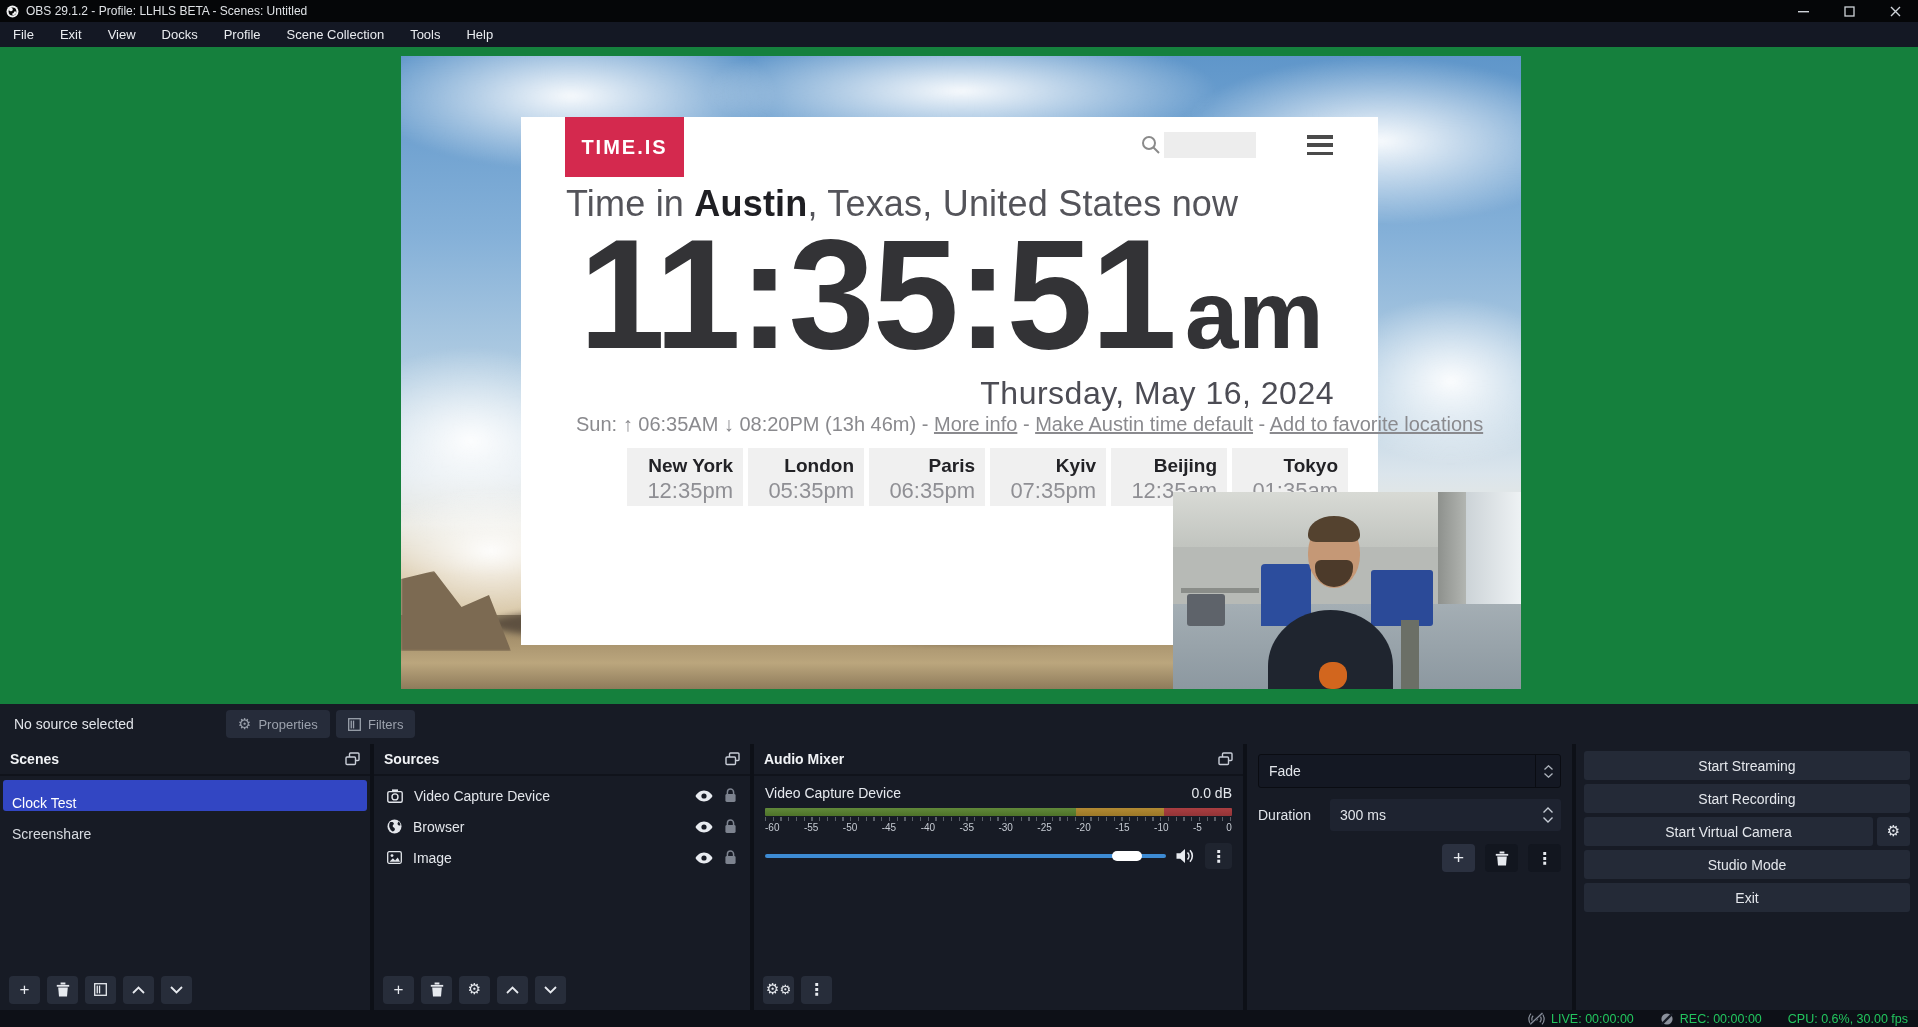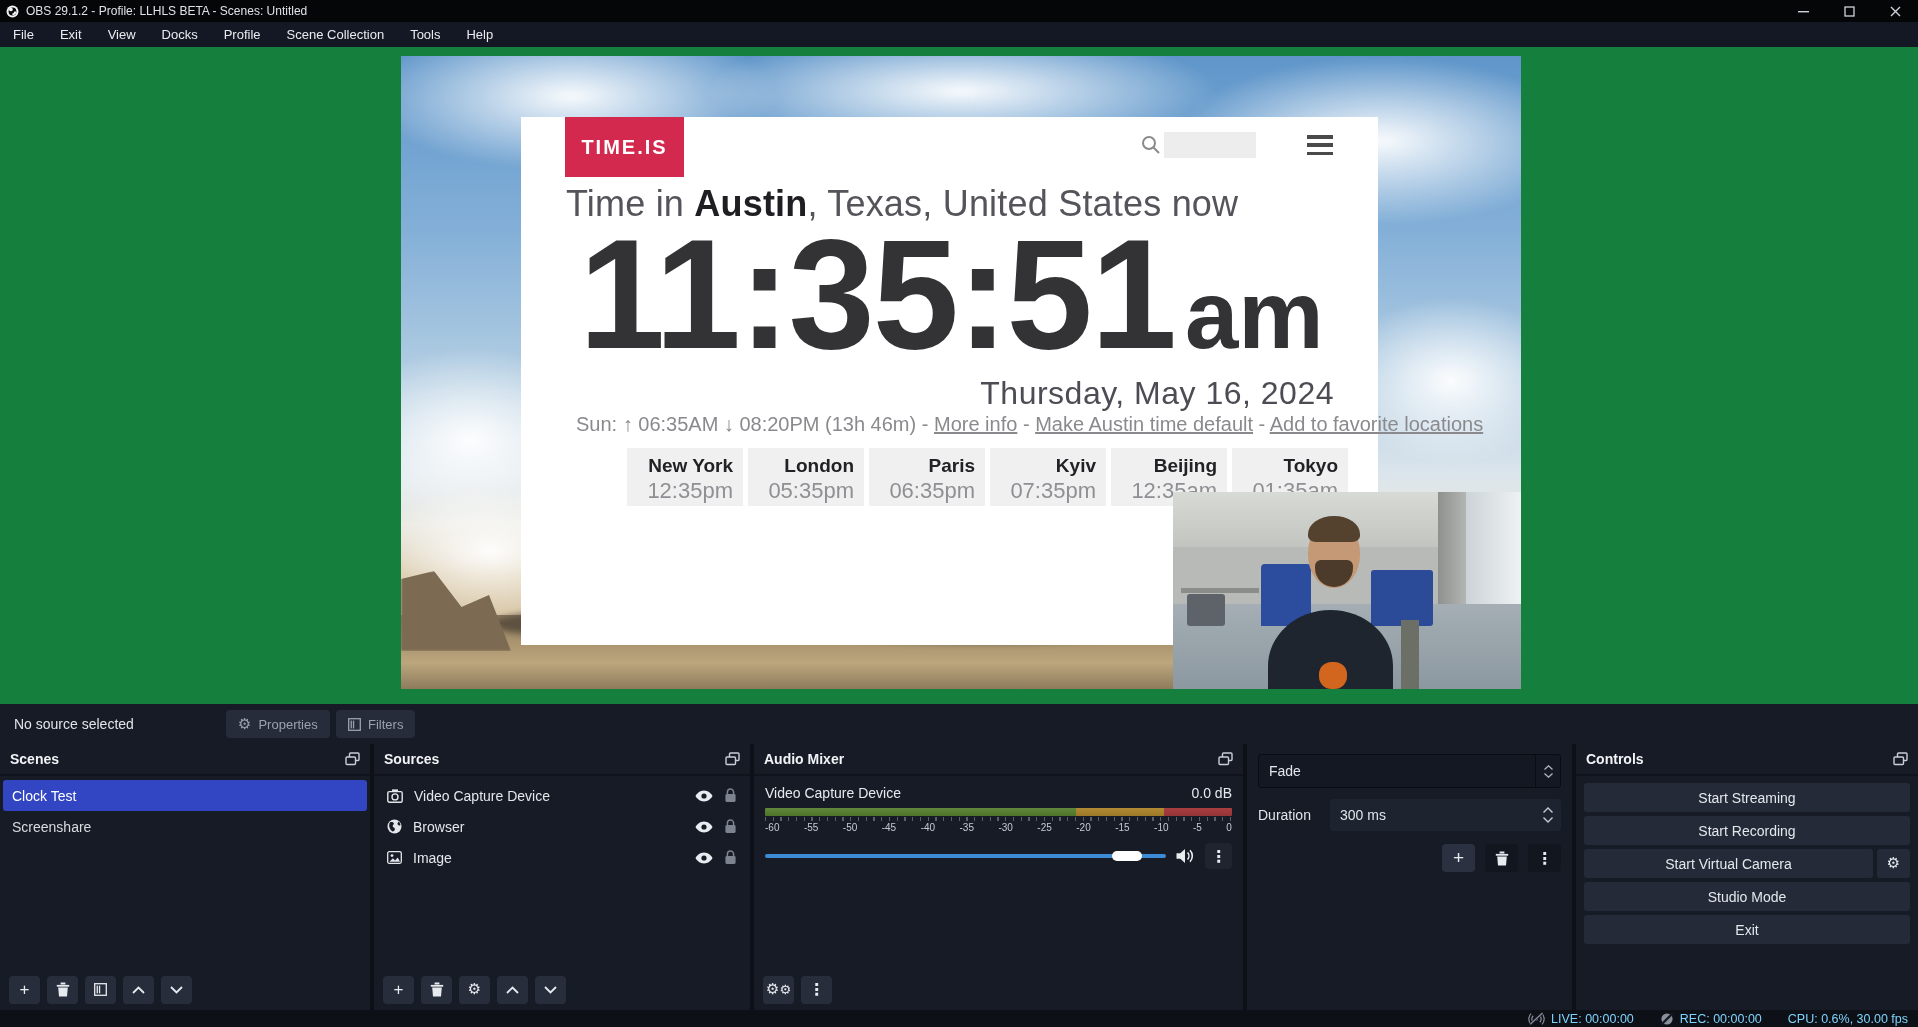--- a/index.html
+++ b/index.html
@@ -65,21 +65,21 @@
   .panel-header{height:30px;display:flex;align-items:center;padding:0 10px;font-size:14px;font-weight:bold;color:#f1f3f6;border-bottom:2px solid #10131b;}
   .panel-header .spacer{flex:1;}
   .pop-icon{width:15px;height:14px;}
   .panel-toolbar{position:absolute;bottom:0;left:0;right:0;height:41px;display:flex;align-items:center;gap:7px;padding:0 9px;box-sizing:border-box;}
   .icon-btn{width:31px;height:28px;background:#272d3a;border-radius:4px;display:flex;align-items:center;justify-content:center;color:#e7eaef;font-size:17px;}
   .gear-glyph{font-family:"DejaVu Sans",sans-serif;font-size:15px;line-height:1;}
   .gear-glyph.small{font-size:13px;}
   .dots{font-family:"DejaVu Sans",sans-serif;font-size:16px;font-weight:bold;letter-spacing:0;}
   
   .list{padding:4px 3px;}
-  .list-row{height:31px;display:flex;align-items:center;padding:0 9px;font-size:14px;color:#d8dbe1;border-radius:3px;}
+  .list-row{height:31px;display:flex;align-items:flex-end;padding:0 9px;font-size:14px;color:#d8dbe1;border-radius:3px;}
   .list-row.selected{background:#3246c3;color:#fff;}
   .src-row{height:31px;display:flex;align-items:center;padding:0 10px;font-size:14px;color:#e3e6eb;gap:11px;}
   .src-row .grow{flex:1;}
   
   .mix-body{padding:9px 11px 0 11px;}
   .mix-row1{display:flex;font-size:14px;color:#e6e9ee;}
   .mix-row1 .grow{flex:1;}
   .meter{margin-top:7px;height:8px;display:flex;border-radius:1px;overflow:hidden;}
   .meter .g{width:66.5%;background:linear-gradient(180deg,#61893a,#4e7329);}
   .meter .y{width:19%;background:linear-gradient(180deg,#b28a33,#9c7827);}
@@ -104,21 +104,21 @@
   .tr-btn{width:33px;height:28px;border-radius:4px;display:flex;align-items:center;justify-content:center;color:#e7eaef;}
   .tr-btn.add{background:#2b3140;font-size:19px;}
   .tr-btn.dark{background:#12161f;}
   
   .ctl-body{padding:7px 8px;display:flex;flex-direction:column;gap:4px;}
   .ctl-btn{height:29px;background:#242a37;border-radius:3px;display:flex;align-items:center;justify-content:center;font-size:14px;color:#e4e7ec;}
   .ctl-row{display:flex;gap:4px;}
   .ctl-row .ctl-btn{flex:1;}
   .ctl-gear{width:33px;height:29px;background:#242a37;border-radius:3px;display:flex;align-items:center;justify-content:center;color:#e4e7ec;}
   
-  .statusbar{position:absolute;bottom:0;left:0;right:0;height:17px;background:#0d1017;display:flex;align-items:center;justify-content:flex-end;font-size:12.5px;color:#7dd3fc;gap:8px;padding-right:10px;}
+  .statusbar{position:absolute;bottom:0;left:0;right:0;height:17px;background:#0d1017;display:flex;align-items:center;justify-content:flex-end;font-size:12.5px;color:#22c55e;gap:8px;padding-right:10px;}
   .status-item{display:flex;align-items:center;gap:6px;margin-left:18px;}
   svg{display:block;}
 </style>
 </head>
 <body>
 
 <div class="app">
 
   <div class="titlebar">
     <svg class="obs-logo" viewBox="0 0 24 24">
@@ -496,28 +496,20 @@
               </svg>
           </div>
           <div class="tr-btn dark">
               <span class="dots">⋮</span>
             </div>
         </div>
       </div>
     </div>
 
     <div class="panel" style="left:1576px;width:342px;">
-      <div class="panel-header">
-        <span>Controls</span>
-          <span class="spacer"></span>
-        <svg class="pop-icon" viewBox="0 0 15 14">
-            <rect x="4.5" y="1" width="9.5" height="7.5" rx="1" fill="none" stroke="#c9ced8" stroke-width="1.4"></rect>
-            <rect x="1" y="5" width="9.5" height="7.5" rx="1" fill="#171b25" stroke="#c9ced8" stroke-width="1.4"></rect>
-          </svg>
-      </div>
       <div class="ctl-body">
         <div class="ctl-btn">Start Streaming</div>
         <div class="ctl-btn">Start Recording</div>
         <div class="ctl-row">
           <div class="ctl-btn">Start Virtual Camera</div>
           <div class="ctl-gear">
               <span class="gear-glyph">⚙</span>
             </div>
         </div>
         <div class="ctl-btn">Studio Mode</div>

